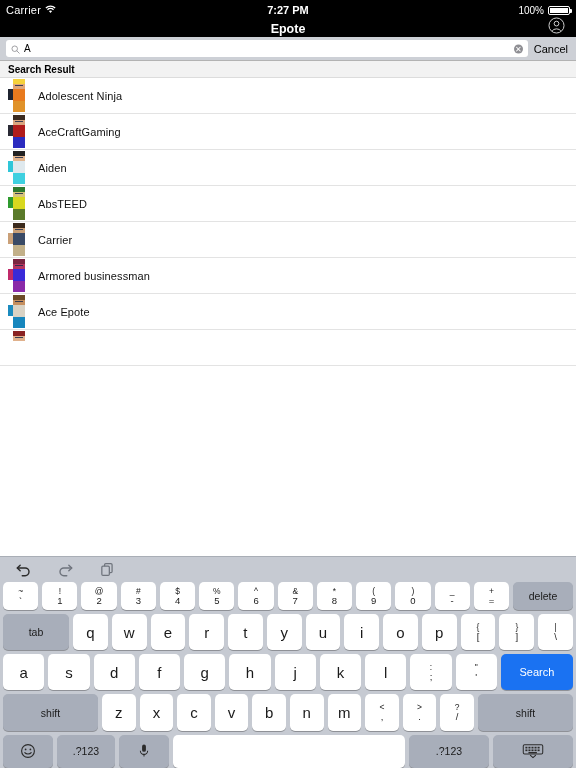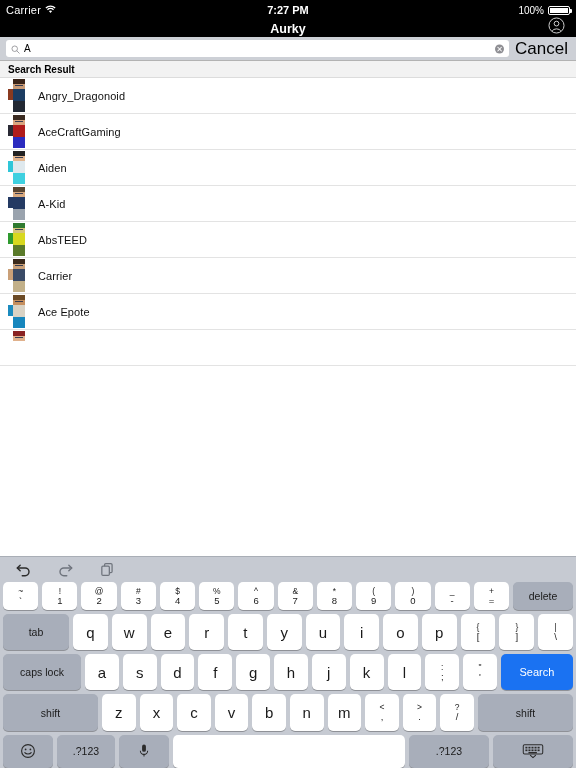--- a/index.html
+++ b/index.html
@@ -55,21 +55,21 @@
     display: flex; align-items: center; padding: 0 5px; gap: 4px;
     position: relative;
   }
   .search-text { font-size: 10px; color: #000; }
   .clear-btn {
     position: absolute; right: 5px; top: 50%; transform: translateY(-50%);
     width: 9px; height: 9px; border-radius: 50%; background: #8e8e93;
     color: #fff; font-size: 8px; line-height: 9px; text-align: center;
     cursor: pointer;
   }
-  .cancel-btn { font-size: 17px; color: #000; padding-right: 2px; cursor: pointer; }
+  .cancel-btn { font-size: 11px; color: #000; padding-right: 2px; cursor: pointer; }
 
   
   .section-header {
     flex: 0 0 17px; height: 17px; background: #f2f2f2;
     display: flex; align-items: center; padding-left: 8px;
     font-size: 10px; font-weight: bold; color: #000;
     border-bottom: 1px solid #dcdcdc;
   }
 
   
@@ -164,21 +164,21 @@
     <div class="sb-center">7:27 PM</div>
     <div class="sb-right">
       <span class="sb-batt-text">100%</span>
       <span class="batt">
           <i></i>
         </span>
     </div>
   </div>
 
   <div class="navbar">
-    <div class="nav-title">Aurky</div>
+    <div class="nav-title">Epote</div>
     <div class="nav-right">
       <svg width="19" height="19" viewBox="0 0 24 24">
         <circle cx="12" cy="12" r="9.5" fill="none" stroke="#d8d8d8" stroke-width="1.2"></circle>
         <circle cx="12" cy="9.6" r="3" fill="none" stroke="#d8d8d8" stroke-width="1.2"></circle>
         <path d="M6.4 19.2 a6.2 5.2 0 0 1 11.2 0" fill="none" stroke="#d8d8d8" stroke-width="1.2"></path>
       </svg>
     </div>
   </div>
 
   <div class="searchbar">
@@ -193,29 +193,29 @@
       <span class="clear-btn">✕</span>
     </div>
     <div class="cancel-btn">Cancel</div>
   </div>
 
   <div class="section-header">Search Result</div>
 
   <div class="list" id="result-list">
       <div class="row">
         <div class="avatar">
-          <span class="sk sk-arml" style="background:#8a3a20"></span>
-          <span class="sk sk-armr" style="background:#8a3a20"></span>
-          <span class="sk sk-legs" style="background:#222833"></span>
-          <span class="sk sk-torso" style="background:#1c3c62"></span>
-          <span class="sk sk-head" style="background:#c99a74"></span>
-          <span class="sk sk-hair" style="background:#3a2418"></span>
-          <span class="sk sk-eyes"></span>
-        </div>
-        <div class="row-label">Angry_Dragonoid</div>
+          <span class="sk sk-arml" style="background:#1f2430"></span>
+          <span class="sk sk-armr" style="background:#1f2430"></span>
+          <span class="sk sk-legs" style="background:#e0922a"></span>
+          <span class="sk sk-torso" style="background:#e87a1e"></span>
+          <span class="sk sk-head" style="background:#e0a578"></span>
+          <span class="sk sk-hair" style="background:#f5d23c"></span>
+          <span class="sk sk-eyes"></span>
+        </div>
+        <div class="row-label">Adolescent Ninja</div>
       </div>
       <div class="row">
         <div class="avatar">
           <span class="sk sk-arml" style="background:#2a2a35"></span>
           <span class="sk sk-armr" style="background:#2a2a35"></span>
           <span class="sk sk-legs" style="background:#2b2bbf"></span>
           <span class="sk sk-torso" style="background:#b01c1c"></span>
           <span class="sk sk-head" style="background:#d9a57f"></span>
           <span class="sk sk-hair" style="background:#3a2a20"></span>
           <span class="sk sk-eyes"></span>
@@ -229,32 +229,20 @@
           <span class="sk sk-legs" style="background:#3fd0e0"></span>
           <span class="sk sk-torso" style="background:#dfe9ee"></span>
           <span class="sk sk-head" style="background:#e2b48c"></span>
           <span class="sk sk-hair" style="background:#222222"></span>
           <span class="sk sk-eyes"></span>
         </div>
         <div class="row-label">Aiden</div>
       </div>
       <div class="row">
         <div class="avatar">
-          <span class="sk sk-arml" style="background:#243a63"></span>
-          <span class="sk sk-armr" style="background:#243a63"></span>
-          <span class="sk sk-legs" style="background:#9aa3ae"></span>
-          <span class="sk sk-torso" style="background:#243a63"></span>
-          <span class="sk sk-head" style="background:#d8a97f"></span>
-          <span class="sk sk-hair" style="background:#5a4632"></span>
-          <span class="sk sk-eyes"></span>
-        </div>
-        <div class="row-label">A-Kid</div>
-      </div>
-      <div class="row">
-        <div class="avatar">
           <span class="sk sk-arml" style="background:#2f9a2f"></span>
           <span class="sk sk-armr" style="background:#2f9a2f"></span>
           <span class="sk sk-legs" style="background:#5a7a2a"></span>
           <span class="sk sk-torso" style="background:#d8d81f"></span>
           <span class="sk sk-head" style="background:#d6c47a"></span>
           <span class="sk sk-hair" style="background:#2f7a2f"></span>
           <span class="sk sk-eyes"></span>
         </div>
         <div class="row-label">AbsTEED</div>
       </div>
@@ -262,20 +250,32 @@
         <div class="avatar">
           <span class="sk sk-arml" style="background:#caa078"></span>
           <span class="sk sk-armr" style="background:#caa078"></span>
           <span class="sk sk-legs" style="background:#c2b089"></span>
           <span class="sk sk-torso" style="background:#3a4a66"></span>
           <span class="sk sk-head" style="background:#caa078"></span>
           <span class="sk sk-hair" style="background:#3b2a1c"></span>
           <span class="sk sk-eyes"></span>
         </div>
         <div class="row-label">Carrier</div>
+      </div>
+      <div class="row">
+        <div class="avatar">
+          <span class="sk sk-arml" style="background:#c02a6a"></span>
+          <span class="sk sk-armr" style="background:#c02a6a"></span>
+          <span class="sk sk-legs" style="background:#8a2aa8"></span>
+          <span class="sk sk-torso" style="background:#3a2ad8"></span>
+          <span class="sk sk-head" style="background:#b5355f"></span>
+          <span class="sk sk-hair" style="background:#7a2540"></span>
+          <span class="sk sk-eyes"></span>
+        </div>
+        <div class="row-label">Armored businessman</div>
       </div>
       <div class="row">
         <div class="avatar">
           <span class="sk sk-arml" style="background:#1b8bbf"></span>
           <span class="sk sk-armr" style="background:#1b8bbf"></span>
           <span class="sk sk-legs" style="background:#1786bd"></span>
           <span class="sk sk-torso" style="background:#d9d2c4"></span>
           <span class="sk sk-head" style="background:#c58f5e"></span>
           <span class="sk sk-hair" style="background:#6b4a26"></span>
           <span class="sk sk-eyes"></span>
@@ -422,21 +422,20 @@
         </div>
         <div class="key">
           <span class="dual">
             <span class="top">|</span>
             <span class="bot">\</span>
           </span>
         </div>
       </div>
 
     <div class="kb-row r3" id="kb-row-a">
-        <div class="key dark k-caps">caps lock</div>
         <div class="key">a</div>
         <div class="key">s</div>
         <div class="key">d</div>
         <div class="key">f</div>
         <div class="key">g</div>
         <div class="key">h</div>
         <div class="key">j</div>
         <div class="key">k</div>
         <div class="key">l</div>
         <div class="key">

